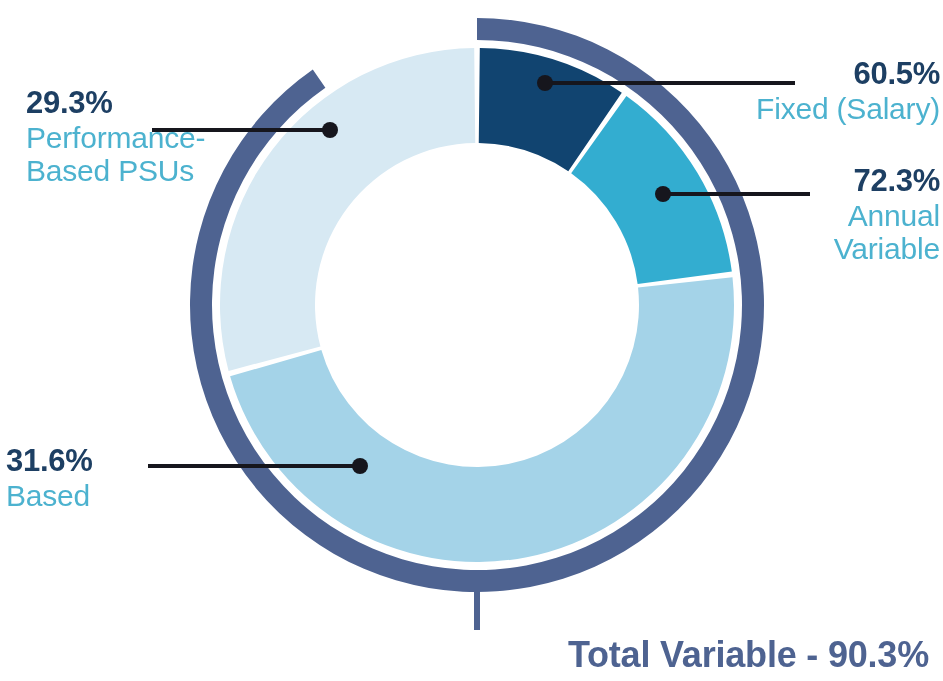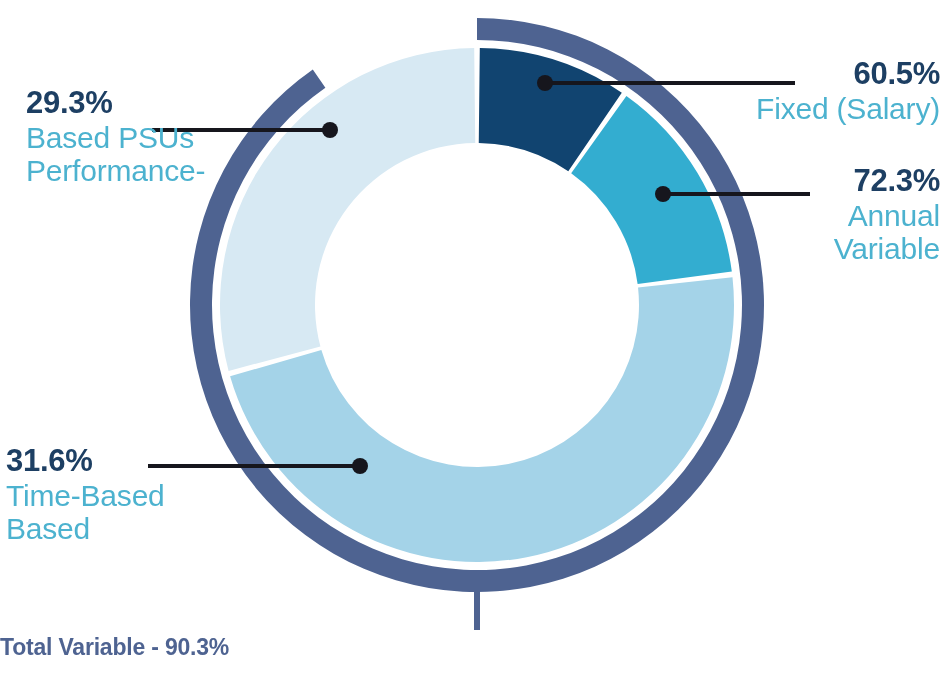--- a/index.html
+++ b/index.html
@@ -54,22 +54,22 @@
   #callout-rsu  { left: 6px;  top: 444px; width: 230px; }
   
   #callout-fixed { right: 3px; top: 57px;  width: 300px; }
   #callout-var   { right: 3px; top: 164px; width: 300px; }
 
   #total-label {
     position: absolute;
     left: 0;
     top: 634px;
     width: 929px;
-    text-align: left;
-    font-size: 23px;
+    text-align: right;
+    font-size: 36px;
     font-weight: bold;
     color: #4e6391;
     letter-spacing: -0.2px;
   }
 </style>
 </head>
 <body>
 
 <div id="chart-root">
 
@@ -97,27 +97,26 @@
     <g fill="#16161d">
       <circle cx="545" cy="83" r="8"></circle>
       <circle cx="663" cy="194" r="8"></circle>
       <circle cx="360" cy="466" r="8"></circle>
       <circle cx="330" cy="130" r="8"></circle>
     </g>
   </svg>
 
   <div class="callout left" id="callout-psu">
     <span class="pct">29.3%</span>
+    <span class="cname">Performance-</span>
     <span class="cname">Based PSUs</span>
-    <span class="cname">Performance-</span>
   </div>
 
   <div class="callout left" id="callout-rsu">
     <span class="pct">31.6%</span>
-    <span class="cname">Time-Based</span>
     <span class="cname">Based</span>
   </div>
 
   <div class="callout right" id="callout-fixed">
     <span class="pct">60.5%</span>
     <span class="cname">Fixed (Salary)</span>
   </div>
 
   <div class="callout right" id="callout-var">
     <span class="pct">72.3%</span>

